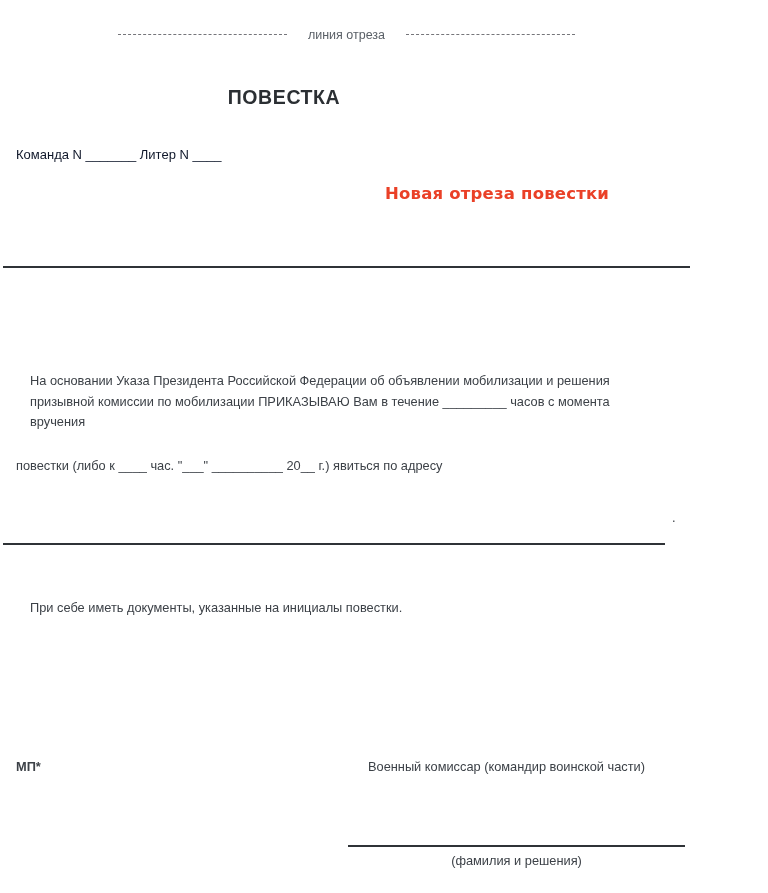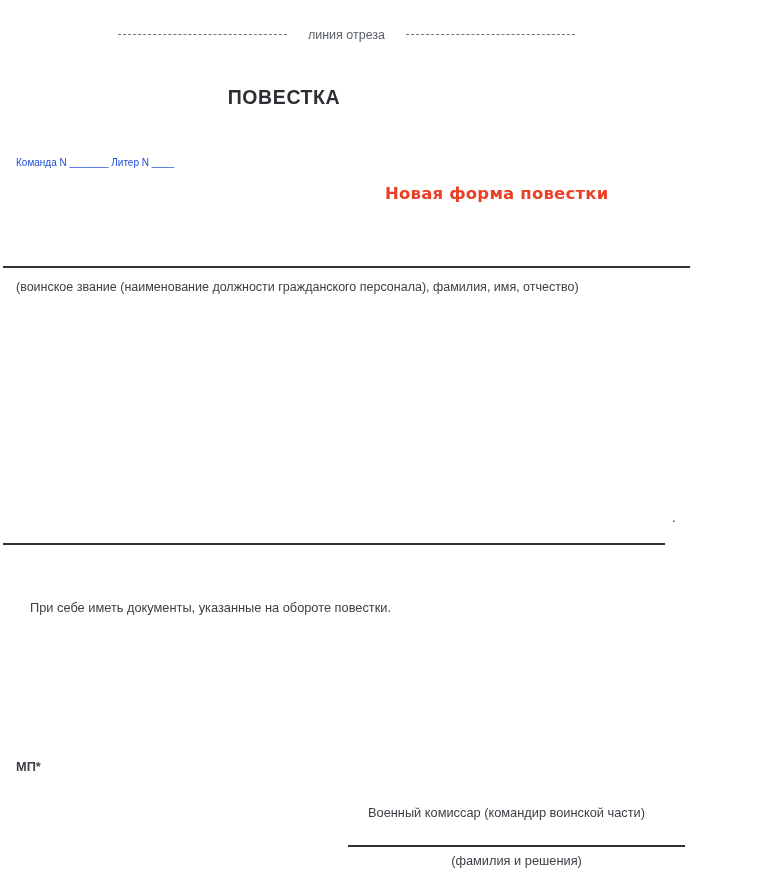--- a/index.html
+++ b/index.html
@@ -61,23 +61,23 @@
     font-size: 19.5px;
     font-weight: bold;
     letter-spacing: .6px;
     color: #2b2f33;
   }
 
   
   .team-row {
     position: absolute;
     left: 16px;
-    top: 157px;
-    font-size: 10px;
-    color: #1d4ed8;
+    top: 147px;
+    font-size: 13px;
+    color: #0f172a;
     white-space: nowrap;
   }
 
   
   .red-note {
     position: absolute;
     left: 385px;
     top: 184px;
     font-size: 16.5px;
     font-weight: 600;
@@ -155,52 +155,54 @@
     left: 0;
     top: 0;
     white-space: nowrap;
     font-weight: bold;
   }
   .sign-right {
     position: absolute;
     left: 352px;
     top: 0;
     white-space: nowrap;
-    margin-top: 46px;
   }
 </style>
 </head>
 <body>
 
 <div class="page">
 
   <div class="cut-line">
     <span class="cut-dashes"></span>
     <span class="cut-label">линия отреза</span>
     <span class="cut-dashes"></span>
   </div>
 
   <div class="doc-title">ПОВЕСТКА</div>
 
   <div class="team-row">Команда N _______ Литер N ____</div>
 
-  <div class="red-note">Новая форма повестки</div>
+  <div class="red-note">Новая отреза повестки</div>
 
   <div class="rule rule-top"></div>
 
-  <div class="caption-role">(воинское звание (наименование должности гражданского персонала), фамилия, имя, отчество)</div>
-
-
+
+  <div class="body-block p-main">
+    <span class="indent">На основании Указа Президента Российской Федерации об объявлении мобилизации и решения призывной комиссии по мобилизации ПРИКАЗЫВАЮ Вам в течение _________ часов с момента вручения</span>
+  </div>
+
+  <div class="body-block p-addr">повестки (либо к ____ час. "___" __________ 20__ г.) явиться по адресу</div>
 
   <div class="dot-mark">.</div>
 
   <div class="rule rule-addr"></div>
 
   <div class="body-block p-docs">
-    <span class="indent">При себе иметь документы, указанные на обороте повестки.</span>
+    <span class="indent">При себе иметь документы, указанные на инициалы повестки.</span>
   </div>
 
 
   <div class="sign-row">
     <span class="sign-left">МП*</span>
     <span class="sign-right">Военный комиссар (командир воинской части)</span>
   </div>
 
   <div class="rule rule-sign"></div>
   <div class="caption-name">(фамилия и решения)</div>

